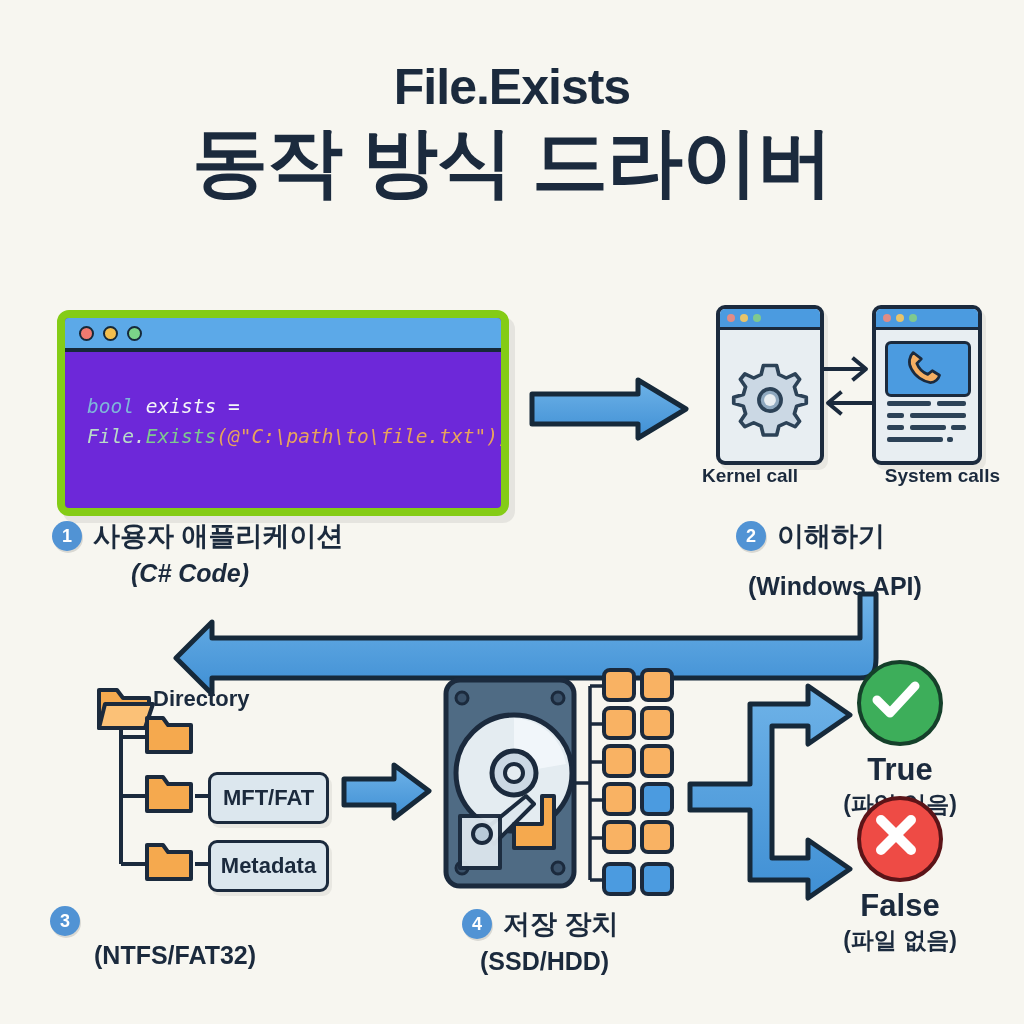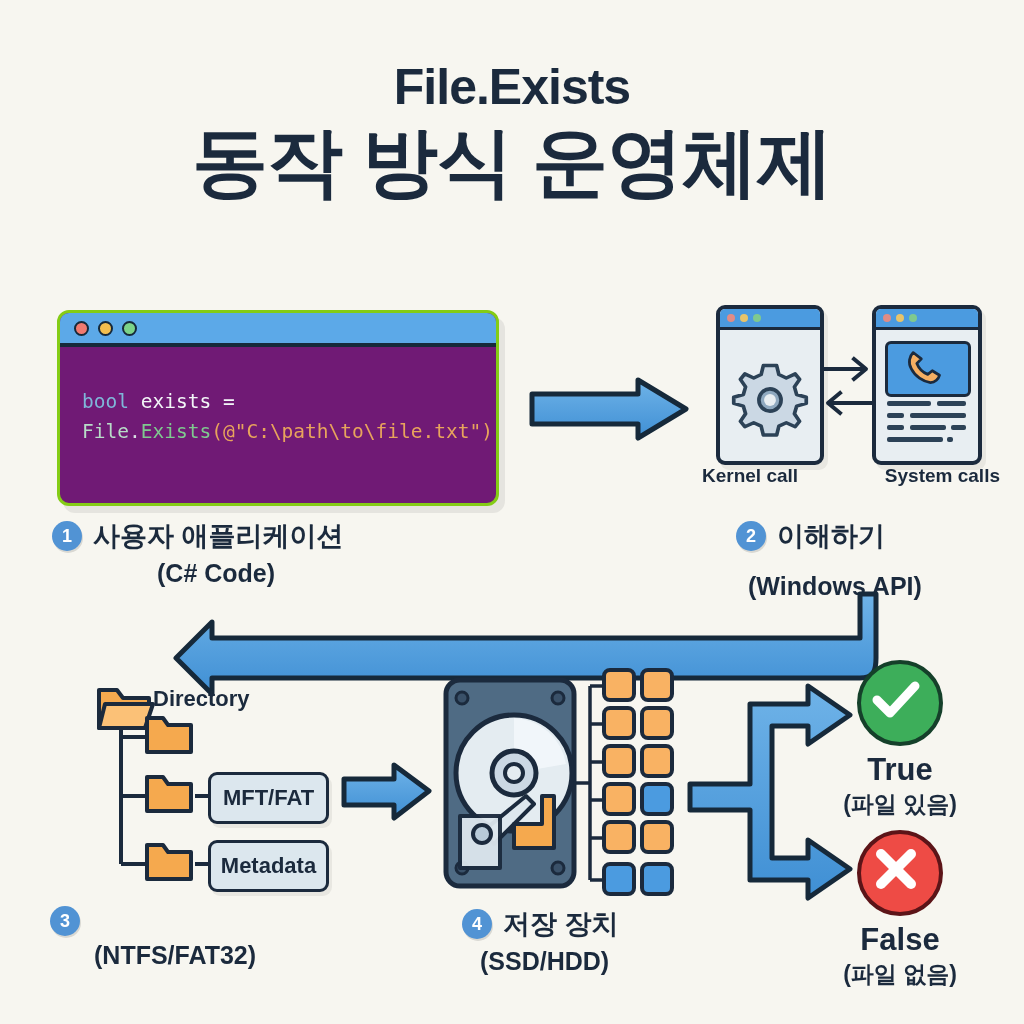--- a/index.html
+++ b/index.html
@@ -19,22 +19,22 @@
   #title-block{left:0;top:62px;width:1024px;text-align:center;}
   .title-line{
     color:#1B2A3D;font-weight:bold;letter-spacing:-1px;line-height:1.0;
   }
   #title-main{font-size:50px;}
   #title-sub{font-size:76px;margin-top:12px;}
 
   
   #code-window{
     left:57px;top:310px;width:436px;height:190px;
-    background:#701a75;border:3px solid #84cc16;border-radius:12px;
-    box-shadow:6px 7px 0 rgba(0,0,0,.07);overflow:hidden;
+    background:#6d28d9;border:8px solid #84cc16;border-radius:12px;
+    box-shadow:6px 7px 0 rgba(0,0,0,.07);overflow:hidden;font-style:italic;
   }
   #code-titlebar{
     position:absolute;left:0;top:0;width:100%;height:34px;
     background:#5CA9E8;border-bottom:4px solid #16293a;
     display:flex;align-items:center;gap:9px;padding-left:14px;box-sizing:border-box;
   }
   .dot{width:15px;height:15px;border-radius:50%;border:2px solid #16293a;box-sizing:border-box;}
   .dot.r{background:#F07A70;}
   .dot.y{background:#F3BE4E;}
   .dot.g{background:#7BD389;}
@@ -85,21 +85,21 @@
   .step-badge{
     width:30px;height:30px;border-radius:50%;background:#5193D4;
     color:#fff;font-weight:bold;font-size:18px;
     display:flex;align-items:center;justify-content:center;flex:0 0 auto;
     box-shadow:1px 2px 0 rgba(0,0,0,.12);
   }
   .step-title{font-size:27px;font-weight:bold;color:#1B2A3D;white-space:nowrap;text-align:right;}
   .step-sub{font-size:25px;font-weight:bold;color:#1B2A3D;white-space:nowrap;}
 
   #step1{left:52px;top:518px;}
-  #step1 .step-sub{margin-top:5px;margin-left:105px;}
+  #step1 .step-sub{margin-top:5px;margin-left:79px;font-style:italic;}
   #step2{left:736px;top:518px;}
   #step2 .step-sub{margin-top:18px;margin-left:12px;}
   #step3{left:50px;top:906px;}
   #step3 .step-sub{margin-top:5px;margin-left:44px;}
   #step4{left:462px;top:906px;}
   #step4 .step-sub{margin-top:5px;margin-left:18px;}
 
   
   #fs-group{left:95px;top:672px;width:330px;height:225px;}
   #dir-label{position:absolute;left:58px;top:14px;font-size:22px;font-weight:bold;color:#1B2A3D;}
@@ -111,37 +111,37 @@
   }
   #fsbox-mft{left:113px;top:100px;width:115px;}
   #fsbox-meta{left:113px;top:168px;width:115px;}
 
   
   #disk-group{left:438px;top:668px;width:240px;height:230px;}
 
   
   .result-block{position:absolute;text-align:center;width:200px;}
   #result-true{left:800px;top:660px;}
-  #result-false{left:800px;top:830px;}
+  #result-false{left:800px;top:796px;}
   .result-name{font-size:31px;font-weight:bold;color:#1B2A3D;margin-top:6px;}
   .result-sub{font-size:23px;font-weight:bold;color:#1B2A3D;margin-top:1px;}
   .result-circle{width:78px;height:78px;border-radius:50%;margin:0 auto;position:relative;}
   #circle-true{background:#3DAE5A;border:4px solid #15402A;}
   #circle-false{background:#EE4B45;border:4px solid #5C1418;}
 
   svg{display:block;overflow:visible;}
 </style>
 </head>
 <body>
 
 <div id="canvas" class="abs">
 
   <div id="title-block" class="abs">
     <div id="title-main" class="title-line">File.Exists</div>
-    <div id="title-sub" class="title-line">동작 방식 운영체제</div>
+    <div id="title-sub" class="title-line">동작 방식 드라이버</div>
   </div>
 
   <div id="code-window" class="abs">
     <div id="code-titlebar">
       <span class="dot r"></span>
       <span class="dot y"></span>
       <span class="dot g"></span>
     </div>
     <div id="code-body">
       <div><span class="k-blue">bool</span><span class="k-white"> exists</span><span class="k-white"> =</span></div>

